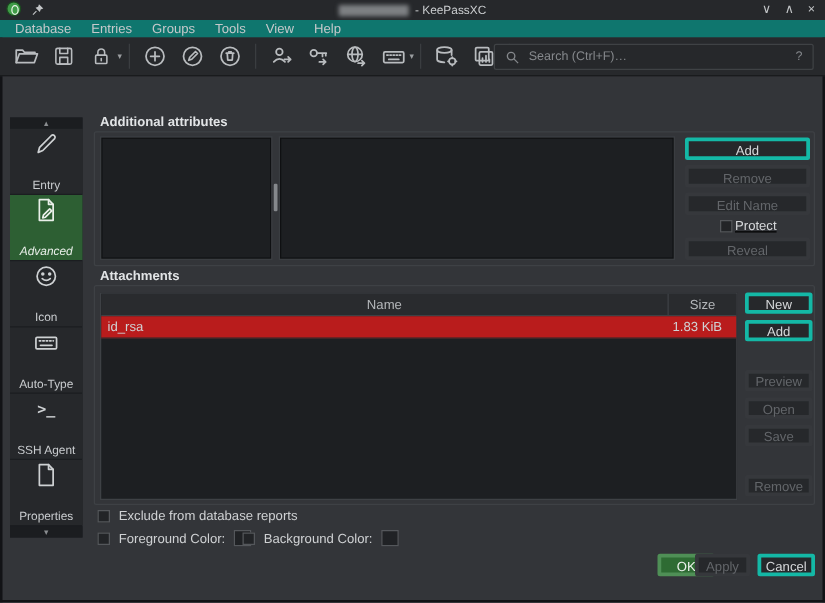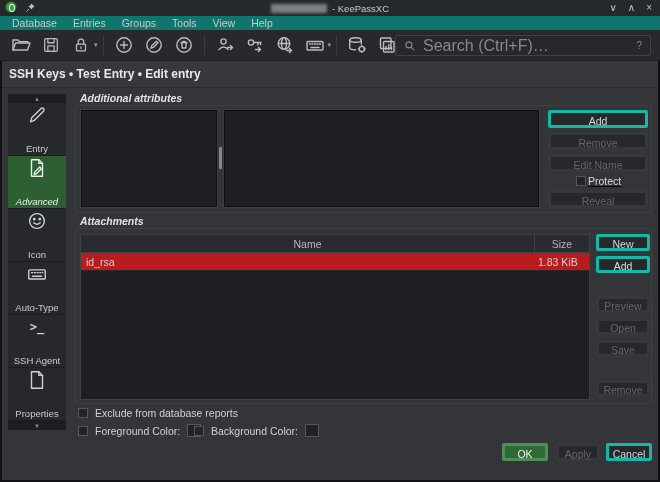--- a/index.html
+++ b/index.html
@@ -20,37 +20,37 @@
   .menubar{position:absolute;left:0;top:16px;width:660px;height:14px;background:#0f766e;display:flex;align-items:center;padding-left:4px;}
   .menu-item{font-size:10.5px;color:#c6c9cb;padding:0 8px;line-height:14px;}
   
   .toolbar{position:absolute;left:0;top:30px;width:660px;height:31px;background:#27292c;border-bottom:1px solid #191b1d;display:flex;align-items:center;padding-left:6px;}
   .tbtn{width:26px;height:24px;display:flex;align-items:center;justify-content:center;margin:0 2px;}
   .tbtn svg{stroke:#b9bcbf;fill:none;stroke-width:1.4;stroke-linecap:round;stroke-linejoin:round;}
   .tsep{width:1px;height:20px;background:#3a3d40;margin:0 5px;}
   .caret{font-size:7px;color:#9a9da0;margin-left:-2px;}
   .searchbox{position:absolute;left:395px;top:35px;width:256px;height:21px;background:#26282b;border:1px solid #3f4245;border-radius:2px;display:flex;align-items:center;padding:0 8px;gap:7px;}
   .searchbox svg{stroke:#85888c;fill:none;stroke-width:1.4;}
-  .search-ph{flex:1;font-size:16px;color:#85888c;}
+  .search-ph{flex:1;font-size:10px;color:#85888c;}
   .search-help{font-size:10px;color:#85888c;}
   
   .crumbbar{position:absolute;left:2px;top:61px;width:656px;height:27px;background:#36383c;border-bottom:1px solid #2a2c2f;display:flex;align-items:center;padding-left:7px;}
   .crumb{font-size:12px;font-weight:bold;color:#e7e9eb;}
   
   .sidebar{position:absolute;left:8px;top:94px;width:58px;background:#1b1d20;}
   .scrollrow{height:9px;background:#1b1d20;display:flex;align-items:center;justify-content:center;font-size:7px;color:#8a8d90;}
   .tile{height:52px;background:#26282b;margin-bottom:1px;display:flex;flex-direction:column;align-items:center;justify-content:center;gap:3px;}
   .tile svg{stroke:#ced1d3;fill:none;stroke-width:1.5;stroke-linecap:round;stroke-linejoin:round;}
   .tile .tlabel{font-size:9.5px;color:#c9cccf;margin-top:14px;}
   .tile.selected{background:#2d5f33;}
   .tile.selected .tlabel{color:#e9efe9;font-style:italic;}
   .tile.selected svg{stroke:#e9efe9;}
   .ssh-glyph{font-family:"DejaVu Sans Mono",monospace;font-weight:bold;font-size:12px;color:#ced1d3;height:22px;line-height:22px;}
   
-  .grouptitle{position:absolute;font-size:10.5px;font-weight:bold;color:#e2e4e6;font-style:italic;}
+  .grouptitle{position:absolute;font-size:10.5px;font-weight:bold;color:#e2e4e6;}
   .groupbox{position:absolute;border:1px solid #3e4145;border-radius:2px;}
   .panel{position:absolute;background:#1d1f22;border:1px solid #0f1012;outline:1px solid #3a3d41;}
   .splitter{position:absolute;width:3px;height:22px;background:#85888c;border-radius:1px;}
   
   .btn{position:absolute;background:#26282b;border:3px solid #14b8a6;border-radius:2px;color:#d6d8da;font-size:10.5px;text-align:center;}
   .btn.disabled{color:#63666a;border-color:#36383c;}
   .btn.ok{background:#2e6b33;border-color:#4f8f56;color:#eef3ee;}
   
   .table{position:absolute;left:80px;top:234px;width:510px;height:166px;background:#1d1f22;border:1px solid #3e4145;}
   .thead{height:18px;background:#292b2e;border-bottom:1px solid #3e4145;display:flex;}
@@ -207,23 +207,20 @@
 
   <div class="searchbox">
     <svg width="12" height="12" viewBox="0 0 16 16">
         <circle cx="6.5" cy="6.5" r="4"></circle>
         <path d="M9.5 9.5L14 14"></path>
       </svg>
     <span class="search-ph">Search (Ctrl+F)…</span>
     <span class="search-help">?</span>
   </div>
 
-  <div class="crumbbar">
-    <span class="crumb">SSH Keys • Test Entry • Edit entry</span>
-  </div>
 
   <div class="sidebar">
     <div class="scrollrow">
         <span>▴</span>
       </div>
 
     <div class="tile">
       <svg width="22" height="22" viewBox="0 0 24 24">
           <path d="M5 19.5l1.2-4.4L16.5 4.8a2 2 0 0 1 2.8 2.8L9 17.9z"></path>
         </svg>
@@ -319,17 +316,17 @@
     <span class="checkbox"></span>
     <span class="optlabel">Foreground Color:</span>
     <span class="swatch"></span>
   </div>
   <div class="optrow" style="left:194px;top:424px;">
     <span class="checkbox"></span>
     <span class="optlabel">Background Color:</span>
     <span class="swatch"></span>
   </div>
 
-  <div class="btn ok" style="left:502px;top:443px;width:46px;height:18px;line-height:16px;">OK</div>
+  <div class="btn ok" style="left:526px;top:443px;width:46px;height:18px;line-height:16px;">OK</div>
   <div class="btn disabled" style="left:556px;top:443px;width:44px;height:18px;line-height:16px;">Apply</div>
   <div class="btn" style="left:606px;top:443px;width:46px;height:18px;line-height:16px;">Cancel</div>
 
 </div>
 
 </body></html>

